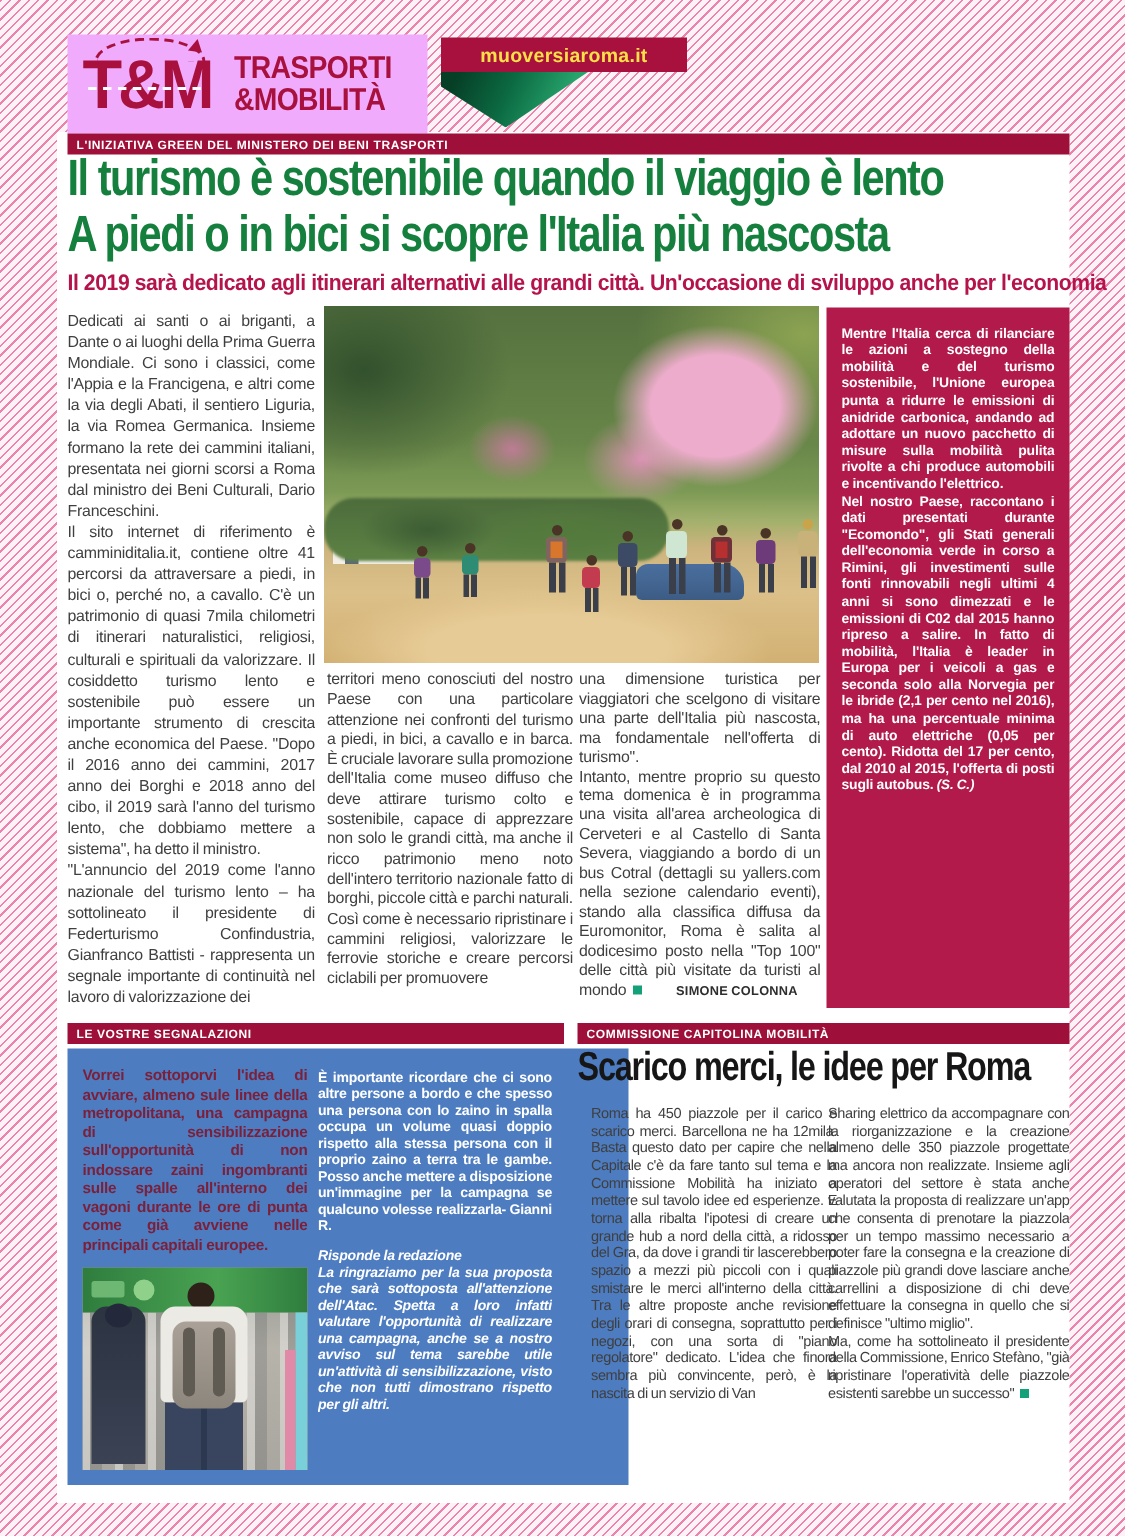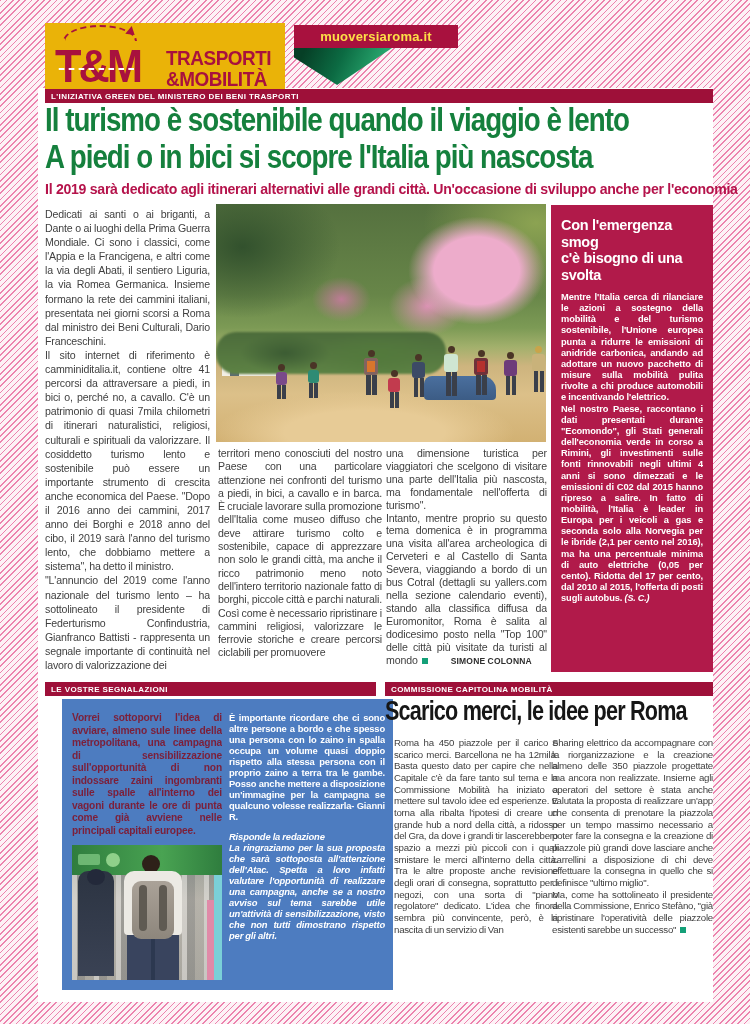--- a/index.html
+++ b/index.html
@@ -4,21 +4,21 @@
 <style>
   html,body{margin:0;padding:0;}
   body{
     width:750px;height:1024px;position:relative;overflow:hidden;
     font-family:"Liberation Sans",sans-serif;
     background-color:#fdf2f6;
     background-image:repeating-linear-gradient(135deg,#ec83ae 0 1.2px,rgba(0,0,0,0) 1.2px 4.4px);
   }
   .panel{position:absolute;left:38px;top:88px;width:675px;height:914px;background:#fff;}
   
-  .logo-box{position:absolute;left:45px;top:23px;width:240px;height:66px;background:#eab308;display:flex;align-items:flex-end;padding-left:10px;box-sizing:border-box;gap:10px;}
+  .logo-box{position:absolute;left:45px;top:23px;width:240px;height:66px;background:#f0abfc;display:flex;align-items:center;padding-left:10px;box-sizing:border-box;}
   .tm{font-size:46px;font-weight:bold;color:#a8113e;letter-spacing:-3px;position:relative;line-height:46px;transform:scaleX(.94);transform-origin:0 50%;}
   .tm::after{content:"";position:absolute;left:4px;top:55%;width:88%;border-top:2px dashed #fff;}
   .tm-arrow{position:absolute;left:18px;top:2px;width:70px;height:14px;border:2px dashed #a8113e;border-bottom:none;border-radius:50% 50% 0 0/100% 100% 0 0;}
   .tm-arrow::after{content:"";position:absolute;right:-5px;top:2px;border:5px solid rgba(0,0,0,0);border-left:8px solid #a8113e;transform:rotate(40deg);}
   .logo-words{margin-left:10px;font-weight:bold;color:#a8113e;font-size:21px;line-height:21px;letter-spacing:-.5px;transform:scaleX(.9);transform-origin:0 50%;white-space:nowrap;}
   .site-badge{position:absolute;left:294px;top:25px;width:164px;height:23px;background:#a8113e;color:#fde047;font-weight:bold;font-size:13px;display:flex;align-items:center;justify-content:center;letter-spacing:.2px;}
   .ribbon{position:absolute;left:294px;top:48px;width:98px;height:37px;background:linear-gradient(115deg,#063f26 10%,#0c6b43 45%,#27a46c 80%);clip-path:polygon(0 0,100% 0,44% 100%,0 26%);}
   
   .kicker{position:absolute;height:14px;background:#9e1039;color:#fff;font-size:8px;font-weight:bold;letter-spacing:.4px;display:flex;align-items:center;padding-left:6px;box-sizing:border-box;}
   
@@ -51,21 +51,21 @@
   .fig{position:absolute;}
   .fig .head{width:7px;height:7px;border-radius:50%;background:#4a3426;margin:0 auto 1px;}
   .fig .torso{border-radius:3px;margin:0 auto;}
   .fig .legs{margin:0 auto;background:linear-gradient(90deg,#3a3f4a 0 42%,rgba(0,0,0,0) 42% 58%,#3a3f4a 58%);}
   
   .smog{position:absolute;left:551px;top:205px;width:162px;height:467px;background:#b11a4a;box-sizing:border-box;padding:12px 10px;}
   .smog-title{color:#fff;font-weight:bold;font-size:14.5px;line-height:16.5px;letter-spacing:-.3px;white-space:pre-line;margin-bottom:9px;}
   .smog-body{color:#fff;font-weight:bold;font-size:9.3px;line-height:11.15px;text-align:justify;letter-spacing:-.1px;word-spacing:-.3px;white-space:pre-line;overflow:hidden;max-height:400px;}
   .smog-sig{font-style:italic;font-weight:bold;color:#fff;font-size:9px;}
   
-  .blue-box{position:absolute;left:62px;top:699px;width:331px;height:291px;background:#4d7cc0;}
+  .blue-box{position:absolute;left:45px;top:699px;width:331px;height:291px;background:#4d7cc0;padding-left:43px;}
   .lcol{position:absolute;font-weight:bold;text-align:justify;letter-spacing:-.15px;word-spacing:-.3px;overflow:hidden;}
   .lcol1{left:10px;top:13px;width:150px;height:132px;color:#7c1f39;font-size:10.2px;line-height:12.5px;}
   .lcol2{left:167px;top:13px;width:156px;height:268px;color:#fff;font-size:9.4px;line-height:11px;}
   .reply-title{margin-top:9px;font-style:italic;}
   .reply-body{font-style:italic;font-weight:bold;text-align:justify;}
   
   .metro{position:absolute;left:10px;top:146px;width:150px;height:135px;overflow:hidden;background:linear-gradient(180deg,#8f968f 0,#b7b3aa 40%,#a7a49c 100%);}
   .metro-sign{position:absolute;left:0;top:0;width:100%;height:30px;background:linear-gradient(90deg,#2f7d3e,#49a352 60%,#2f7d3e);}
   .metro-sign::after{content:"";position:absolute;left:34px;top:8px;width:14px;height:14px;border-radius:50%;background:#8fd08a;}
   .metro-sign::before{content:"";position:absolute;left:6px;top:9px;width:22px;height:11px;border-radius:2px;background:#7cc47f;opacity:.8;}
@@ -159,22 +159,20 @@
       <div class="torso" style="width:13px;height:17px;background:#c9b27a;"></div>
       <div class="legs" style="width:10px;height:21px;"></div>
     </div>
 </div>
 
 <div class="bodytext c2">territori meno conosciuti del nostro Paese con una particolare attenzione nei confronti del turismo a piedi, in bici, a cavallo e in barca. È cruciale lavorare sulla promozione dell'Italia come museo diffuso che deve attirare turismo colto e sostenibile, capace di apprezzare non solo le grandi città, ma anche il ricco patrimonio meno noto dell'intero territorio nazionale fatto di borghi, piccole città e parchi naturali. Così come è necessario ripristinare i cammini religiosi, valorizzare le ferrovie storiche e creare percorsi ciclabili per promuovere</div>
 <div class="bodytext c3"><span>una dimensione turistica per viaggiatori che scelgono di visitare una parte dell'Italia più nascosta, ma fondamentale nell'offerta di turismo".
 Intanto, mentre proprio su questo tema domenica è in programma una visita all'area archeologica di Cerveteri e al Castello di Santa Severa, viaggiando a bordo di un bus Cotral (dettagli su yallers.com nella sezione calendario eventi), stando alla classifica diffusa da Euromonitor, Roma è salita al dodicesimo posto nella "Top 100" delle città più visitate da turisti al mondo</span><span class="sq"></span><span class="byline">SIMONE COLONNA</span></div>
 
 <div class="smog">
-  <div class="smog-title">Con l'emergenza smog
-c'è bisogno di una svolta</div>
   <div class="smog-body"><span>Mentre l'Italia cerca di rilanciare le azioni a sostegno della mobilità e del turismo sostenibile, l'Unione europea punta a ridurre le emissioni di anidride carbonica, andando ad adottare un nuovo pacchetto di misure sulla mobilità pulita rivolte a chi produce automobili e incentivando l'elettrico.
 Nel nostro Paese, raccontano i dati presentati durante "Ecomondo", gli Stati generali dell'economia verde in corso a Rimini, gli investimenti sulle fonti rinnovabili negli ultimi 4 anni si sono dimezzati e le emissioni di C02 dal 2015 hanno ripreso a salire. In fatto di mobilità, l'Italia è leader in Europa per i veicoli a gas e seconda solo alla Norvegia per le ibride (2,1 per cento nel 2016), ma ha una percentuale minima di auto elettriche (0,05 per cento). Ridotta del 17 per cento, dal 2010 al 2015, l'offerta di posti sugli autobus.</span> <span class="smog-sig">(S. C.)</span></div>
 </div>
 
 <div class="kicker" style="left:45px;top:682px;width:331px;">LE VOSTRE SEGNALAZIONI</div>
 <div class="blue-box">
   <div class="lcol lcol1">Vorrei sottoporvi l'idea di avviare, almeno sule linee della metropolitana, una campagna di sensibilizzazione sull'opportunità di non indossare zaini ingombranti sulle spalle all'interno dei vagoni durante le ore di punta come già avviene nelle principali capitali europee.</div>
   <div class="metro">
     <div class="turnstiles"></div>
     <div class="metro-sign"></div>

